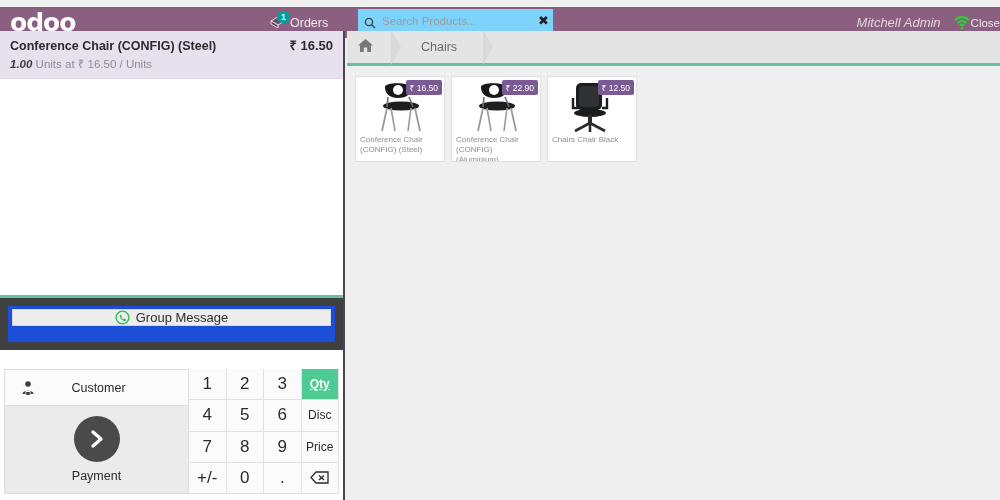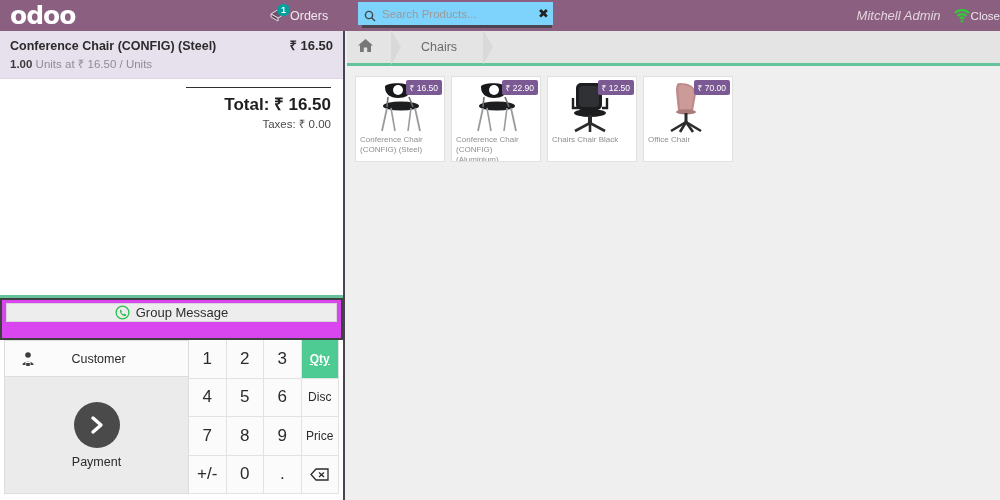--- a/index.html
+++ b/index.html
@@ -6,21 +6,21 @@
   html, body {
     width: 1000px; height: 500px;
     font-family: "Liberation Sans", sans-serif;
     background: #efefef;
     overflow: hidden;
   }
   #app { position: relative; width: 1000px; height: 500px; }
 
   
   .topbar {
-    position: absolute; top: 0; left: 0; width: 1000px; height: 31px;
+    position: absolute; top: 7px; left: 0; width: 1000px; height: 31px;
     background: #8a5f80;
     display: flex; align-items: center;
   }
   .logo-zone { width: 270px; height: 31px; display: flex; align-items: center; padding-left: 10px; }
   .odoo-logo { font-size: 25px; font-weight: 700; color: #ffffff; letter-spacing: -1px;
                font-family: "DejaVu Sans", sans-serif; line-height: 25px; }
   .orders-zone { width: 78px; display: flex; align-items: center; gap: 3px; position: relative; }
   .ticket-icon { position: relative; width: 17px; height: 15px; }
   .ticket-icon svg { display: block; }
   .orders-badge {
@@ -58,39 +58,39 @@
   }
   .orderlines { flex: 0 0 264px; background: #fff; overflow: hidden; }
   .orderline {
     background: #e7e1ee; padding: 5px 10px 7px 10px;
     border-bottom: 1px solid #dcd5e4;
   }
   .ol-top { display: flex; justify-content: space-between; align-items: baseline; }
   .ol-name { font-size: 12.5px; font-weight: 700; color: #2b2b2b; }
   .ol-price { font-size: 13px; font-weight: 700; color: #2b2b2b; }
   .ol-sub { font-size: 11.5px; color: #8d8d93; padding-top: 2px; }
-  .ol-sub b { color: #3a3a3a; font-weight: 700; }
+  .ol-sub b { color: #3a3a3a; font-weight: 700; font-style: italic; }
 
   .totals { padding: 8px 12px 0 0; text-align: right; }
   .totals-rule { margin-left: auto; width: 145px; height: 1px; background: #2f2f2f; margin-bottom: 4px; }
   .total-line { font-size: 17px; font-weight: 700; color: #1f1f1f; }
   .taxes-line { font-size: 11.5px; color: #4a4a4a; padding-top: 1px; }
 
   .green-sep { flex: 0 0 3px; background: #64c39a; }
 
-  .groupmsg-wrap { flex: 0 0 42px; padding: 3px 4px 16px 4px; background: #d946ef;
-                   border: 2px solid #404040; }
+  .groupmsg-wrap { flex: 0 0 42px; padding: 3px 4px 16px 4px; background: #1d4ed8;
+                   border: 8px solid #404040; }
   .groupmsg-btn {
     width: 100%; height: 100%; background: #ededed; border: 1px solid #d6d6d6;
     display: flex; align-items: center; justify-content: center; gap: 6px; cursor: pointer;
   }
   .wa-icon { width: 15px; height: 15px; }
   .groupmsg-label { font-size: 13px; color: #2e2e2e; }
 
-  .pad-area { flex: 1; display: flex; padding: 0 4px 6px 4px; gap: 0; }
+  .pad-area { flex: 1; display: flex; padding: 19px 4px 6px 4px; gap: 0; }
   .pad-left { flex: 0 0 185px; display: flex; flex-direction: column; border: 1px solid #dddddd; }
   .customer-btn {
     height: 36px; background: #fbfbfb; border-bottom: 1px solid #dddddd;
     display: flex; align-items: center; cursor: pointer;
   }
   .cust-icon { width: 14px; height: 15px; margin-left: 16px; }
   .cust-label { flex: 1; text-align: center; font-size: 12.5px; color: #2b2b2b; padding-right: 26px; }
   .payment-btn {
     flex: 1; background: #ebebeb; display: flex; flex-direction: column;
     align-items: center; justify-content: center; gap: 7px; cursor: pointer;
@@ -196,25 +196,20 @@
         <div class="ol-top">
           <span class="ol-name">Conference Chair (CONFIG) (Steel)</span>
           <span class="ol-price">₹ 16.50</span>
         </div>
         <div class="ol-sub">
           <b>1.00</b>
           <span>Units at ₹ 16.50 / Units</span>
         </div>
       </div>
 
-      <div class="totals">
-        <div class="totals-rule"></div>
-        <div class="total-line">Total: ₹ 16.50</div>
-        <div class="taxes-line">Taxes: ₹ 0.00</div>
-      </div>
     </div>
 
     <div class="green-sep"></div>
 
     <div class="groupmsg-wrap">
       <div class="groupmsg-btn">
         <span class="wa-icon">
           <svg width="15" height="15" viewBox="0 0 15 15">
             <circle cx="7.5" cy="7.5" r="6.4" fill="none" stroke="#2cbf4e" stroke-width="1.3"></circle>
             <path d="M5.3 4.8 c0.6 -0.3 1 0 1.2 0.6 l0.3 0.9 c0.1 0.3 -0.1 0.5 -0.3 0.7 c-0.2 0.2 -0.2 0.4 0 0.7 c0.5 0.8 1.1 1.3 1.9 1.6 c0.3 0.1 0.5 0 0.7 -0.2 c0.2 -0.3 0.4 -0.4 0.7 -0.3 l0.9 0.4 c0.5 0.2 0.6 0.7 0.3 1.2 c-0.4 0.6 -1.2 0.8 -2.1 0.5 c-1.8 -0.5 -3.4 -2 -3.9 -3.8 c-0.2 -0.9 0 -1.7 0.3 -2.3 z" fill="#2cbf4e"></path>
@@ -337,31 +332,15 @@
               <path d="M10 17 L10 27 L15 27" fill="none" stroke="#1c1d1f" stroke-width="2.4"></path>
               <path d="M44 17 L44 27 L39 27" fill="none" stroke="#1c1d1f" stroke-width="2.4"></path>
               <rect x="25" y="34" width="4" height="8" fill="#2a2b2d"></rect>
               <line x1="27" y1="42" x2="12" y2="50" stroke="#2a2b2d" stroke-width="2.6"></line>
               <line x1="27" y1="42" x2="42" y2="50" stroke="#2a2b2d" stroke-width="2.6"></line>
               <line x1="27" y1="42" x2="27" y2="51" stroke="#2a2b2d" stroke-width="2.6"></line>
             </svg>
           </div>
           <div class="prod-name">Chairs Chair Black</div>
         </div>
-        <div class="product-card">
-          <div class="prod-price">₹ 70.00</div>
-          <div class="prod-img">
-            <svg width="58" height="54" viewBox="0 0 58 54">
-              <path d="M20 2 C30 2 36 5 37 13 L34 30 L19 30 L17 10 C17 5 18 2 20 2 Z" fill="#bd8b89"></path>
-              <path d="M22 4 C29 4 34 6 35 13 L32 28 L21 28 L19.5 10 C19.5 6 20 4 22 4 Z" fill="#cc9a98"></path>
-              <ellipse cx="27" cy="31" rx="10" ry="2.6" fill="#a97b79"></ellipse>
-              <rect x="25.5" y="32" width="3" height="9" fill="#2b2b2d"></rect>
-              <line x1="27" y1="41" x2="12" y2="50" stroke="#2b2b2d" stroke-width="2.6"></line>
-              <line x1="27" y1="41" x2="42" y2="50" stroke="#2b2b2d" stroke-width="2.6"></line>
-              <line x1="27" y1="41" x2="21" y2="51" stroke="#2b2b2d" stroke-width="2.6"></line>
-              <line x1="27" y1="41" x2="34" y2="51" stroke="#2b2b2d" stroke-width="2.6"></line>
-            </svg>
-          </div>
-          <div class="prod-name">Office Chair</div>
-        </div>
       </div>
   </div>
 </div>
 
 </body></html>

